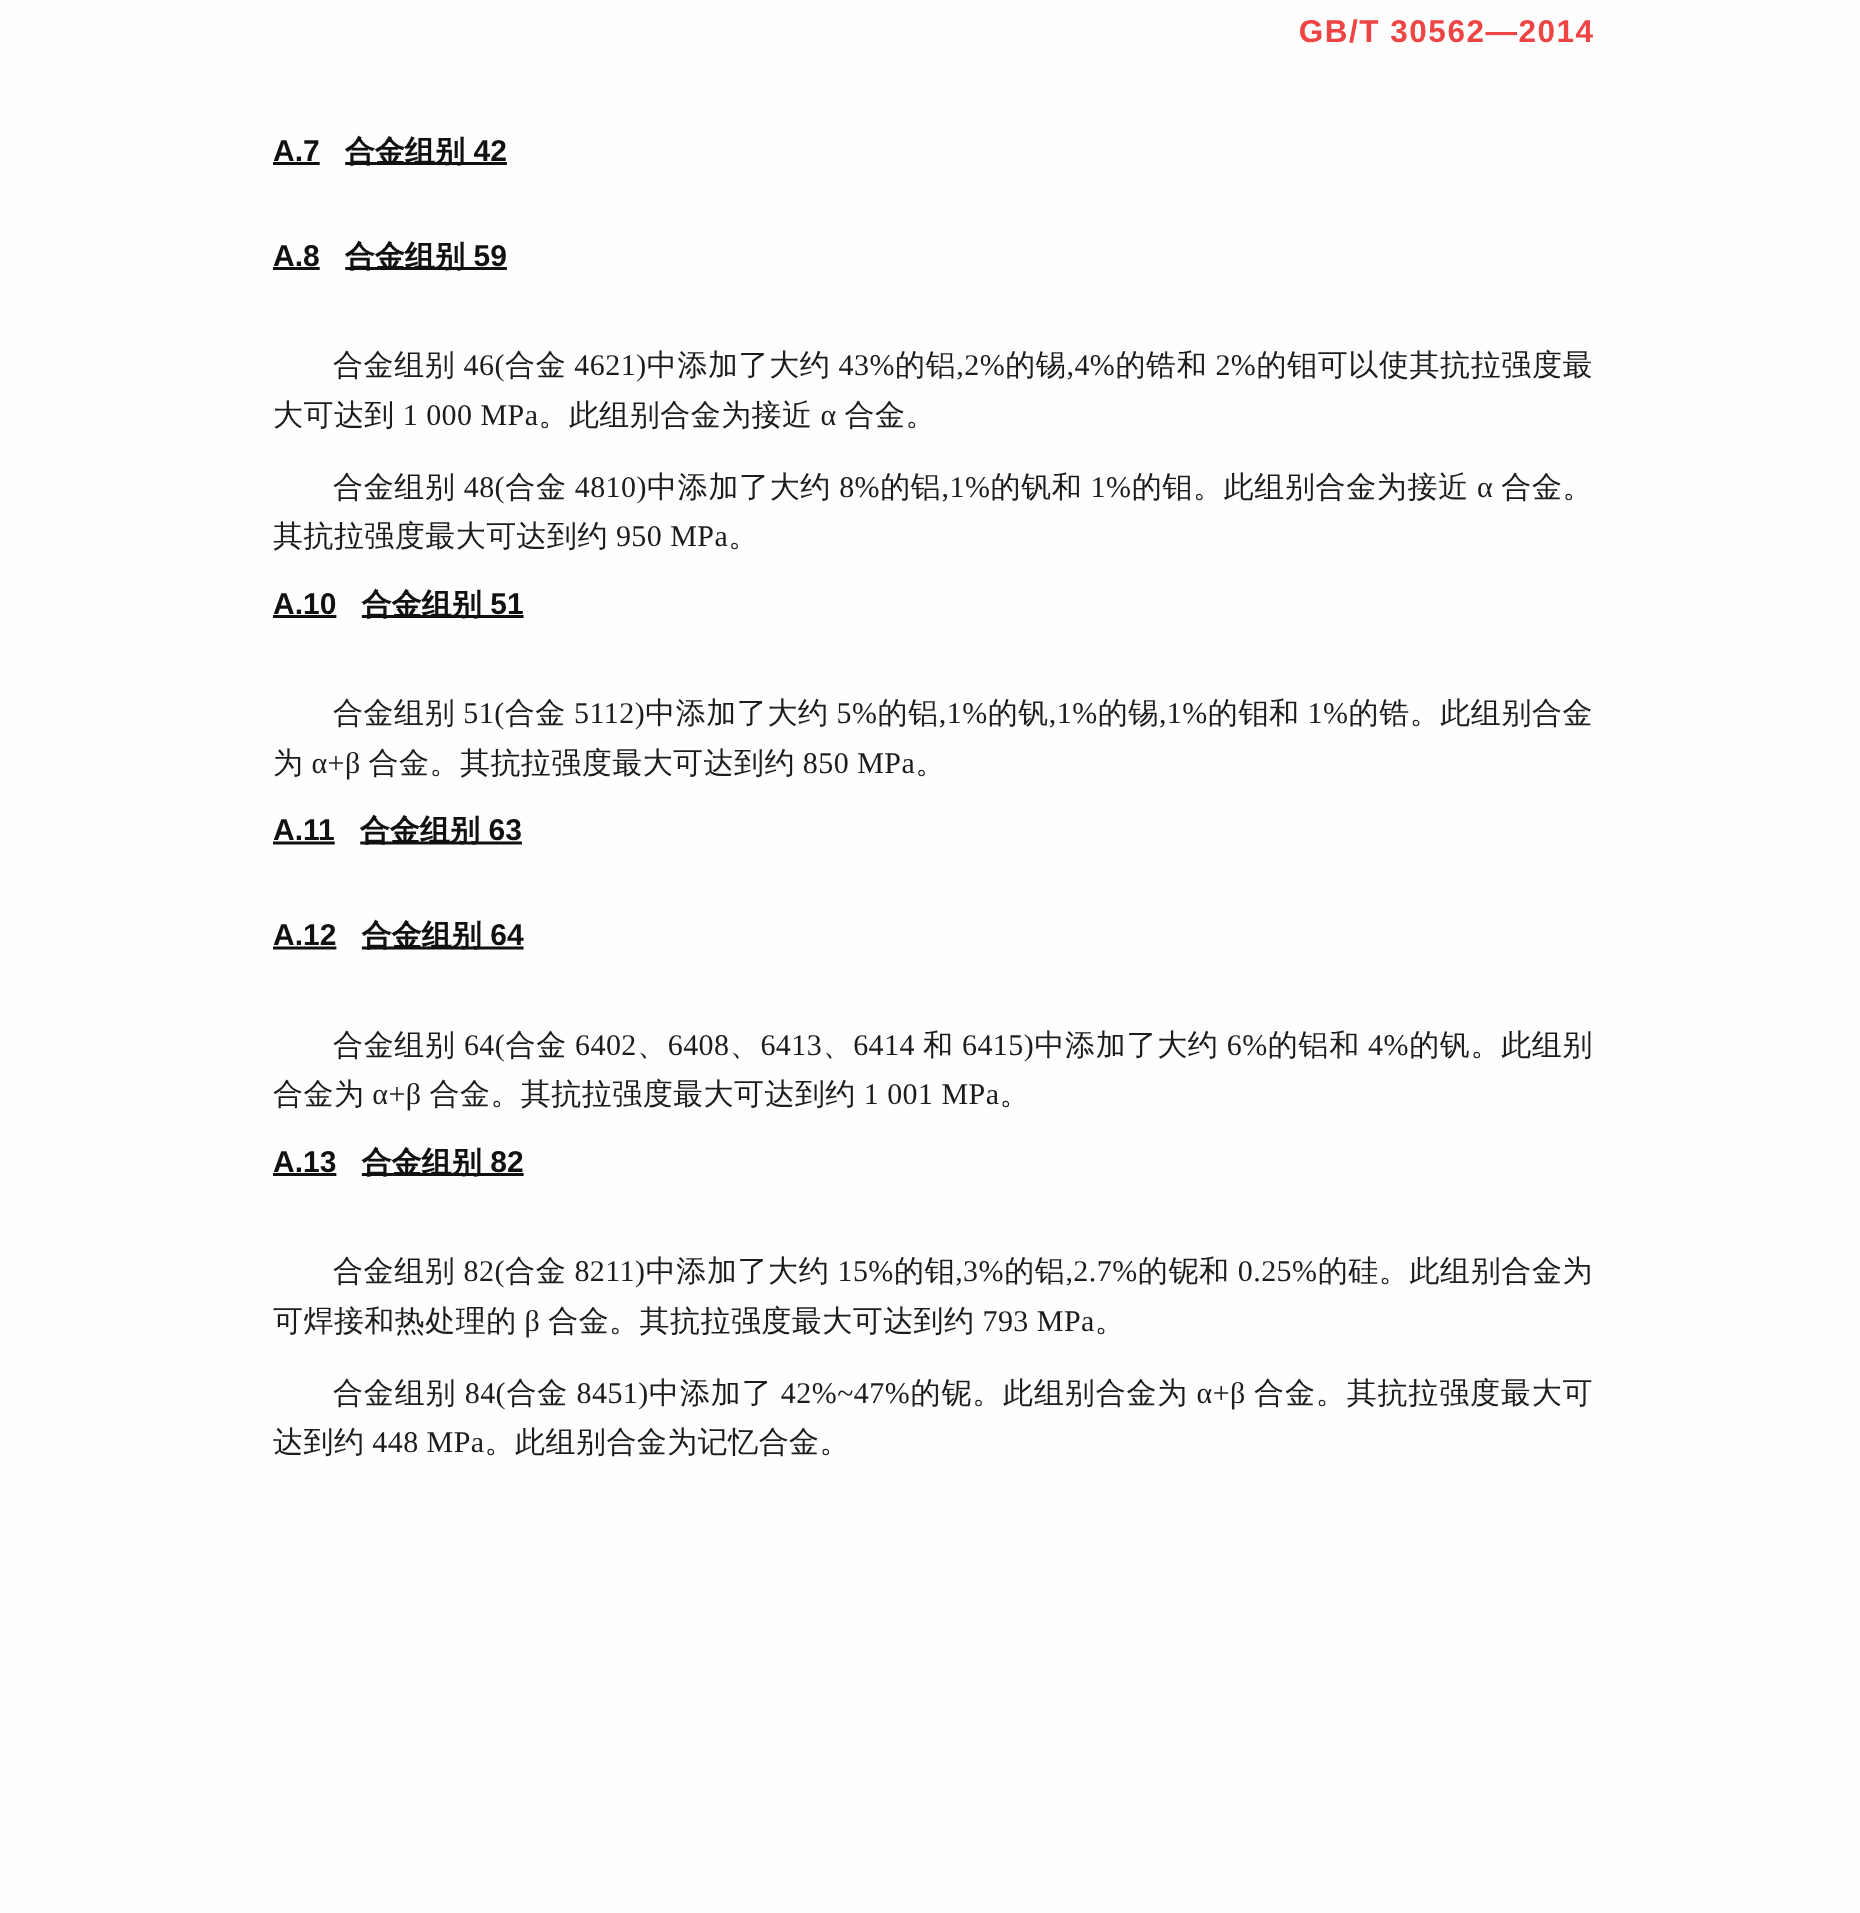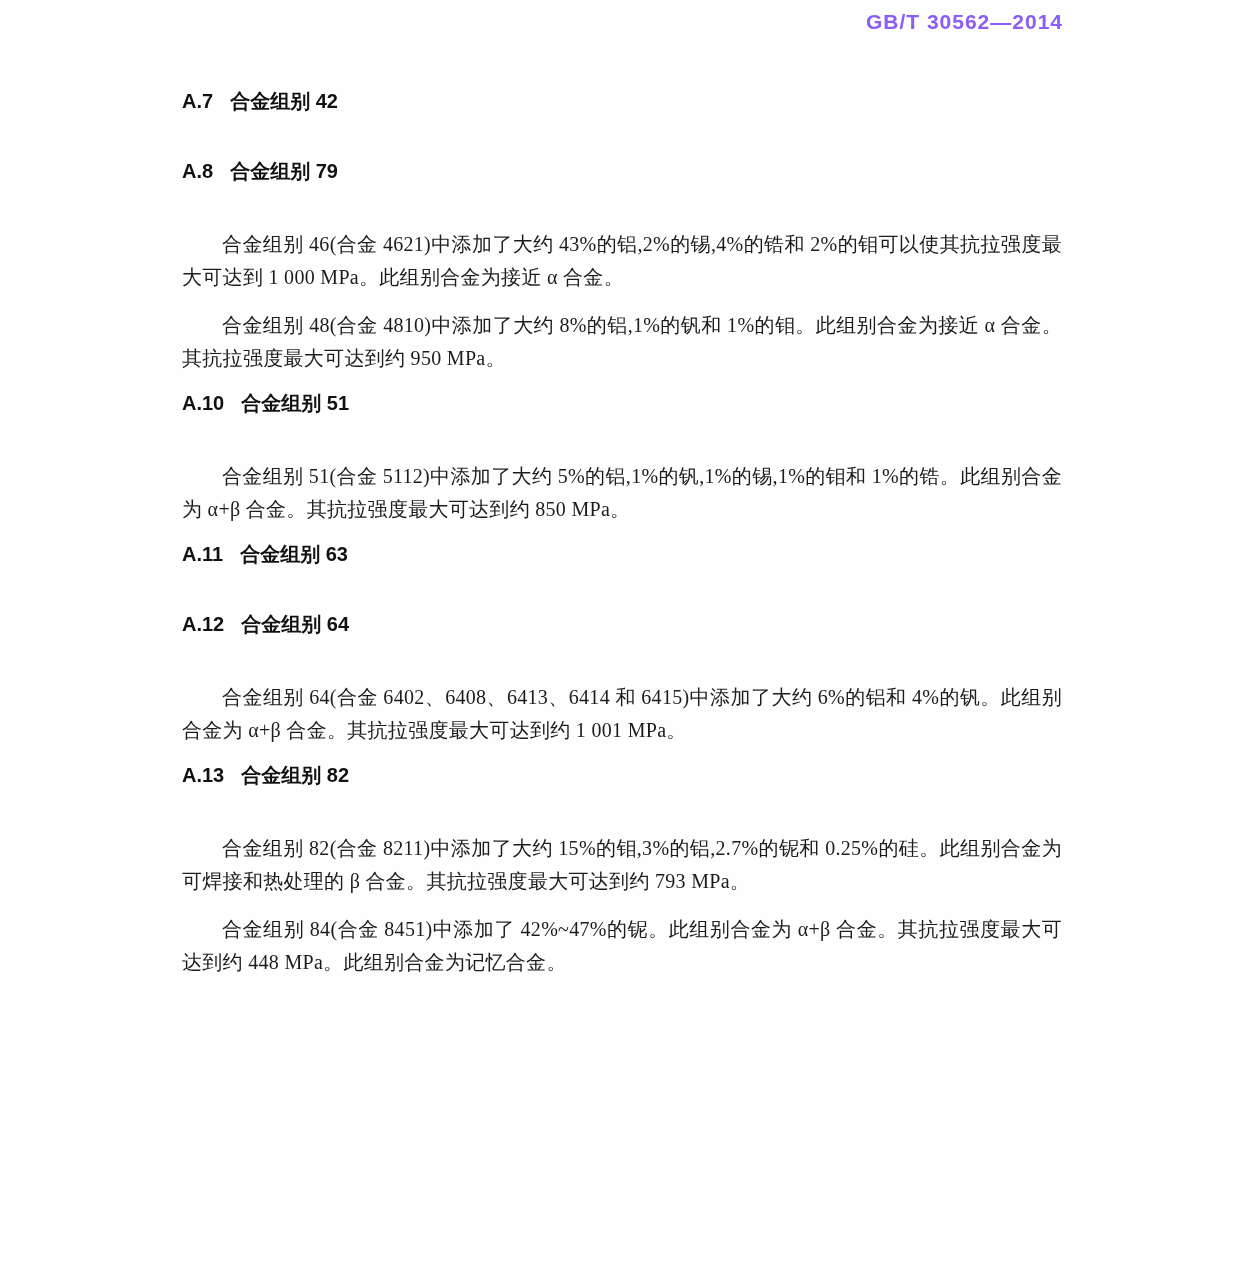--- a/index.html
+++ b/index.html
@@ -18,41 +18,42 @@
     font-family: "Liberation Serif", "DejaVu Serif", serif;
   }
   .doc-header {
     position: absolute;
     top: 10px;
     right: 177px;
     font-family: "Liberation Sans", "DejaVu Sans", sans-serif;
     font-weight: 700;
     font-size: 21px;
     letter-spacing: 1px;
-    color: #8b5cf6;
+    color: #ef4444;
     white-space: nowrap;
   }
   .content {
     position: absolute;
     top: 88px;
     left: 182px;
     width: 880px;
   }
   .sec {
     margin: 0 0 15px 0;
   }
   .sec-heading {
     margin: 0 0 44px 0;
     font-family: "Liberation Sans", "DejaVu Sans", sans-serif;
     font-weight: 700;
     font-size: 20px;
     line-height: 26px;
     color: #111;
     display: flex;
     align-items: baseline;
+    text-decoration: underline;
   }
   .sec-num {
     margin-right: 17px;
     white-space: nowrap;
   }
   .sec-body {
     margin: 0;
     font-size: 20px;
     line-height: 33px;
     letter-spacing: 0.3px;
@@ -74,21 +75,21 @@
     <section class="sec">
       <h2 class="sec-heading">
         <span class="sec-num">A.7</span>
         <span class="sec-title">合金组别 42</span>
       </h2>
     </section>
 
     <section class="sec">
       <h2 class="sec-heading">
         <span class="sec-num">A.8</span>
-        <span class="sec-title">合金组别 79</span>
+        <span class="sec-title">合金组别 59</span>
       </h2>
       <p class="sec-body">合金组别 46(合金 4621)中添加了大约 43%的铝,2%的锡,4%的锆和 2%的钼可以使其抗拉强度最大可达到 1 000 MPa。此组别合金为接近 α 合金。</p>
     </section>
 
     <section class="sec">
       <p class="sec-body">合金组别 48(合金 4810)中添加了大约 8%的铝,1%的钒和 1%的钼。此组别合金为接近 α 合金。其抗拉强度最大可达到约 950 MPa。</p>
     </section>
 
     <section class="sec">
       <h2 class="sec-heading">

